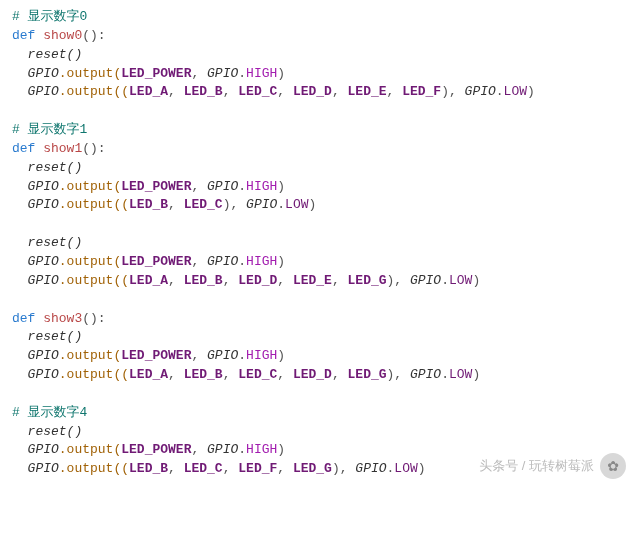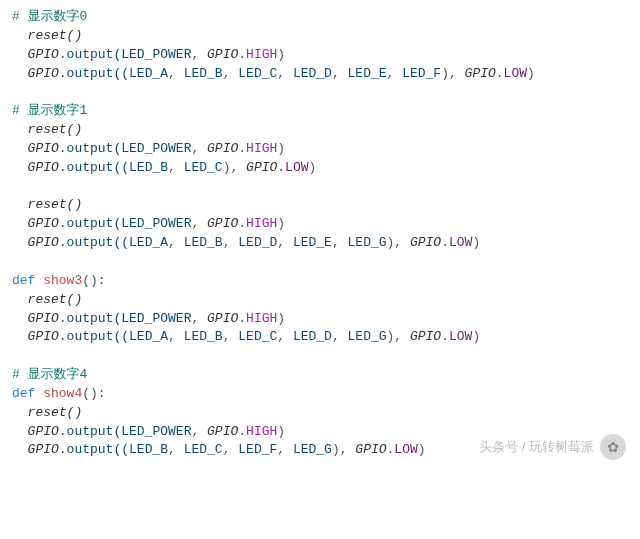--- a/index.html
+++ b/index.html
@@ -12,22 +12,22 @@
     color: #333;
     width: 640px;
     box-sizing: border-box;
     position: relative;
   }
   .line { white-space: pre; }
   .cm  { color: #0f766e; }      
   .kw  { color: #2a7bcf; }      
   .fn  { color: #b84646; }      
   .id  { color: #333; font-style: italic; }         
-  .mth { color: #0c4a6e; }      
-  .con { color: #0c4a6e; }      
+  .mth { color: #a16207; }      
+  .con { color: #701a75; font-weight: bold; }      
   .hi  { color: #a21caf; font-family: Liberation Mono, monospace; }      
   .lo  { color: #701a75; }      
   .pn  { color: #555; }         
   .ind { display:inline-block; width: 2ch; }
 
   .watermark {
     position: absolute;
     right: 14px;
     bottom: 8px;
     font-family: sans-serif;
@@ -43,40 +43,41 @@
     background: #d8d8d8;
     display: flex; align-items: center; justify-content: center;
     font-size: 14px; color: #888;
   }
 </style>
 </head>
 <body>
 
 <div id="code">
     <div class="line cm"># 显示数字0</div>
+    <div class="line"><span class="kw">def</span> <span class="fn">show0</span><span class="pn">():</span></div>
     <div class="line"><span class="ind"></span><span class="id">reset()</span></div>
     <div class="line"><span class="ind"></span><span class="id">GPIO</span><span class="mth">.output(</span><span class="con">LED_POWER</span><span class="pn">, </span><span class="id">GPIO</span><span class="pn">.</span><span class="hi">HIGH</span><span class="pn">)</span></div>
     <div class="line"><span class="ind"></span><span class="id">GPIO</span><span class="mth">.output((</span><span class="con">LED_A</span><span class="pn">, </span><span class="con">LED_B</span><span class="pn">, </span><span class="con">LED_C</span><span class="pn">, </span><span class="con">LED_D</span><span class="pn">, </span><span class="con">LED_E</span><span class="pn">, </span><span class="con">LED_F</span><span class="pn">), </span><span class="id">GPIO</span><span class="pn">.</span><span class="lo">LOW</span><span class="pn">)</span></div>
     <div class="line">&nbsp;</div>
     <div class="line cm"># 显示数字1</div>
+    <div class="line"><span class="kw">def</span> <span class="fn">show1</span><span class="pn">():</span></div>
     <div class="line"><span class="ind"></span><span class="id">reset()</span></div>
     <div class="line"><span class="ind"></span><span class="id">GPIO</span><span class="mth">.output(</span><span class="con">LED_POWER</span><span class="pn">, </span><span class="id">GPIO</span><span class="pn">.</span><span class="hi">HIGH</span><span class="pn">)</span></div>
     <div class="line"><span class="ind"></span><span class="id">GPIO</span><span class="mth">.output((</span><span class="con">LED_B</span><span class="pn">, </span><span class="con">LED_C</span><span class="pn">), </span><span class="id">GPIO</span><span class="pn">.</span><span class="lo">LOW</span><span class="pn">)</span></div>
     <div class="line">&nbsp;</div>
     <div class="line"><span class="ind"></span><span class="id">reset()</span></div>
     <div class="line"><span class="ind"></span><span class="id">GPIO</span><span class="mth">.output(</span><span class="con">LED_POWER</span><span class="pn">, </span><span class="id">GPIO</span><span class="pn">.</span><span class="hi">HIGH</span><span class="pn">)</span></div>
     <div class="line"><span class="ind"></span><span class="id">GPIO</span><span class="mth">.output((</span><span class="con">LED_A</span><span class="pn">, </span><span class="con">LED_B</span><span class="pn">, </span><span class="con">LED_D</span><span class="pn">, </span><span class="con">LED_E</span><span class="pn">, </span><span class="con">LED_G</span><span class="pn">), </span><span class="id">GPIO</span><span class="pn">.</span><span class="lo">LOW</span><span class="pn">)</span></div>
     <div class="line">&nbsp;</div>
     <div class="line"><span class="kw">def</span> <span class="fn">show3</span><span class="pn">():</span></div>
     <div class="line"><span class="ind"></span><span class="id">reset()</span></div>
     <div class="line"><span class="ind"></span><span class="id">GPIO</span><span class="mth">.output(</span><span class="con">LED_POWER</span><span class="pn">, </span><span class="id">GPIO</span><span class="pn">.</span><span class="hi">HIGH</span><span class="pn">)</span></div>
     <div class="line"><span class="ind"></span><span class="id">GPIO</span><span class="mth">.output((</span><span class="con">LED_A</span><span class="pn">, </span><span class="con">LED_B</span><span class="pn">, </span><span class="con">LED_C</span><span class="pn">, </span><span class="con">LED_D</span><span class="pn">, </span><span class="con">LED_G</span><span class="pn">), </span><span class="id">GPIO</span><span class="pn">.</span><span class="lo">LOW</span><span class="pn">)</span></div>
     <div class="line">&nbsp;</div>
     <div class="line cm"># 显示数字4</div>
-    <div class="line"><span class="kw">def</span> <span class="fn">show4</span><span class="pn">():</span></div>
     <div class="line"><span class="ind"></span><span class="id">reset()</span></div>
     <div class="line"><span class="ind"></span><span class="id">GPIO</span><span class="mth">.output(</span><span class="con">LED_POWER</span><span class="pn">, </span><span class="id">GPIO</span><span class="pn">.</span><span class="hi">HIGH</span><span class="pn">)</span></div>
     <div class="line"><span class="ind"></span><span class="id">GPIO</span><span class="mth">.output((</span><span class="con">LED_B</span><span class="pn">, </span><span class="con">LED_C</span><span class="pn">, </span><span class="con">LED_F</span><span class="pn">, </span><span class="con">LED_G</span><span class="pn">), </span><span class="id">GPIO</span><span class="pn">.</span><span class="lo">LOW</span><span class="pn">)</span></div>
   </div>
 
 <div class="watermark">
   <span>头条号 / 玩转树莓派</span>
   <span class="wm-icon">✿</span>
 </div>
 

